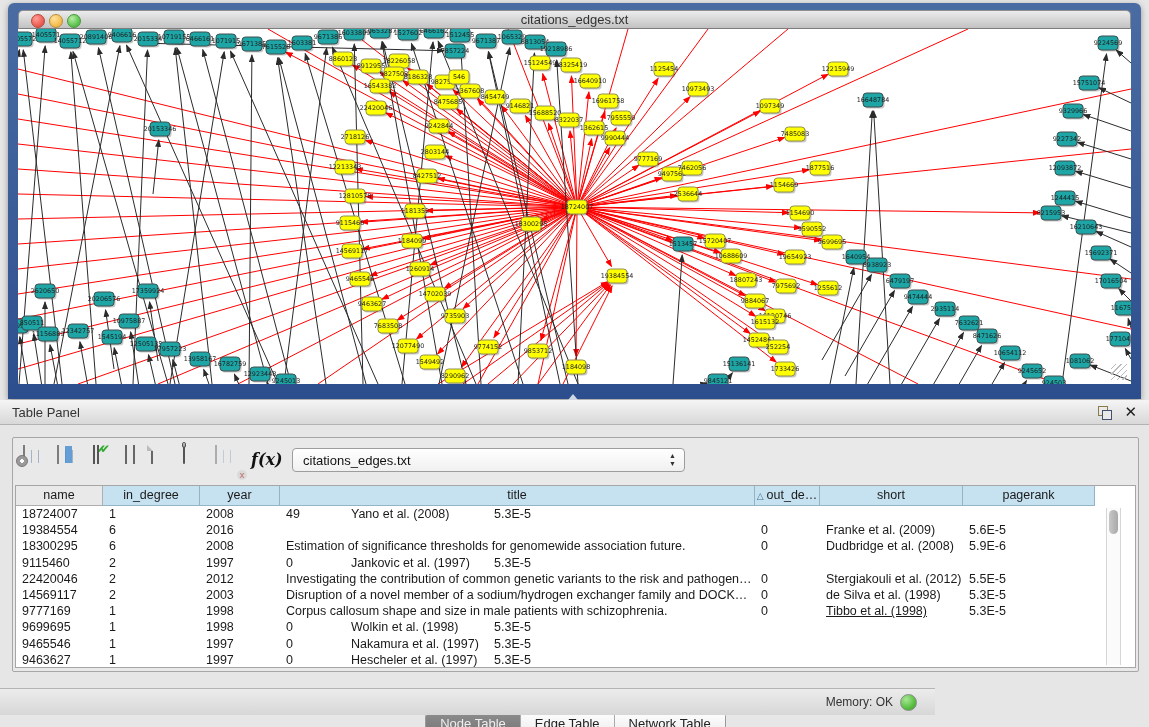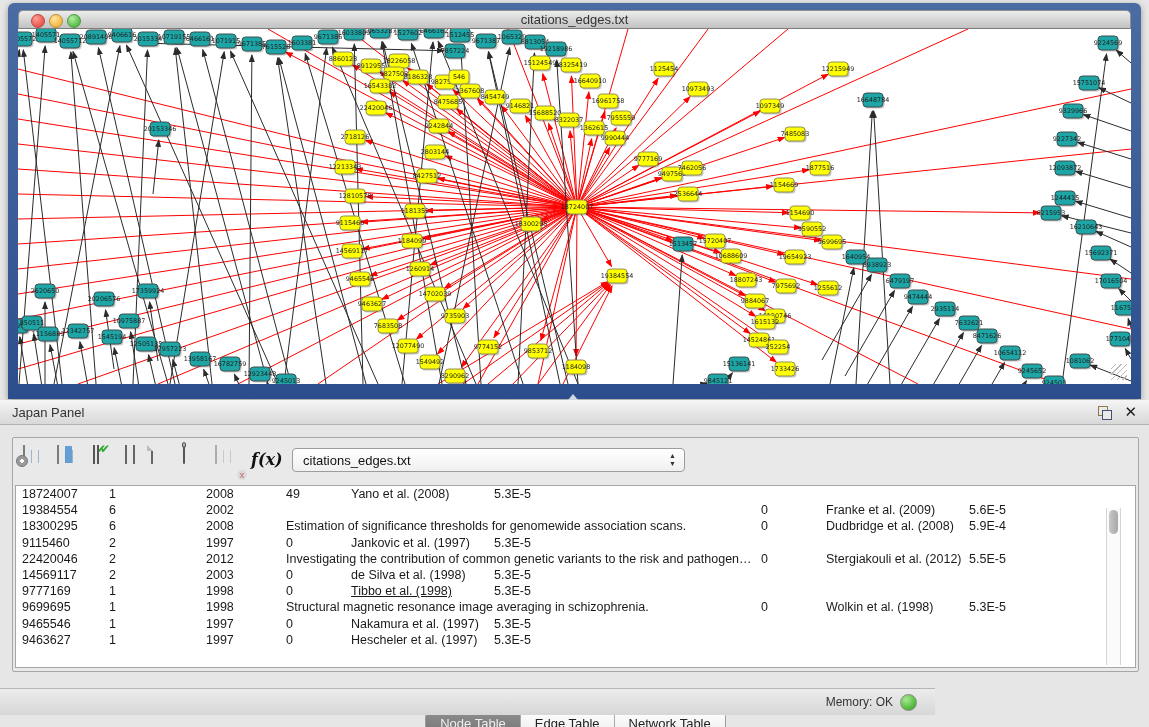--- a/index.html
+++ b/index.html
@@ -733,21 +733,21 @@
         <rect x="800" y="252" width="20" height="14" rx="3.5" fill="#ffff00" stroke="#8f8f52" stroke-width="1"></rect>
         <text x="810" y="261.2" text-anchor="middle" font-size="6.4" fill="#1e1e1e">1255612</text>
       </svg>
     <div class="abs grip"></div>
   </div>
 </div>
 <div class="abs split-arrow"></div>
 
 <div class="abs table-panel">
   <div class="abs panel-header">
-    <span class="abs ph-title">Japan Panel</span>
+    <span class="abs ph-title">Table Panel</span>
     <span class="abs float-icon">
       <span class="abs sq1"></span>
         <span class="abs sq2"></span>
     </span>
     <span class="abs close-x">✕</span>
   </div>
 
   <div class="abs inner-box">
     <div class="abs toolbar">
       <span class="abs tbtn" style="left:4px">
@@ -775,46 +775,55 @@
       <span class="abs tbtn fx-ic" style="left:232px;top:6px">
         <span>f(x)</span>
       </span>
       <div class="abs combo">
         <span class="abs val">citations_edges.txt</span>
         <span class="abs arrows">▲<br>▼</span>
       </div>
     </div>
 
     <div class="abs tbl">
+      <div class="thead">
+          <div class="th gray" style="width: 87px;">name</div>
+          <div class="th" style="width: 97px;">in_degree</div>
+          <div class="th" style="width: 80px;">year</div>
+          <div class="th" style="width: 475px;">title</div>
+          <div class="th" style="width: 65px;"><span class="sort">△</span>out_de…</div>
+          <div class="th" style="width: 143px;">short</div>
+          <div class="th" style="width: 132px;">pagerank</div>
+        </div>
       <div class="tbody">
           <div class="trow">
             <div class="td" style="width: 87px;">18724007</div>
             <div class="td" style="width: 97px;">1</div>
             <div class="td" style="width: 80px;">2008</div>
             <div class="td" style="width: 65px;">49</div>
             <div class="td" style="width: 143px;">Yano et al. (2008)</div>
             <div class="td" style="width: 132px;">5.3E-5</div>
           </div>
           <div class="trow">
             <div class="td" style="width: 87px;">19384554</div>
             <div class="td" style="width: 97px;">6</div>
-            <div class="td" style="width: 80px;">2002</div>
+            <div class="td" style="width: 80px;">2016</div>
             <div class="td" style="width: 475px; margin-top: 43px;">Genome-wide association studies in ADHD.</div>
             <div class="td" style="width: 65px;">0</div>
             <div class="td" style="width: 143px;">Franke et al. (2009)</div>
             <div class="td" style="width: 132px;">5.6E-5</div>
           </div>
           <div class="trow">
             <div class="td" style="width: 87px;">18300295</div>
             <div class="td" style="width: 97px;">6</div>
             <div class="td" style="width: 80px;">2008</div>
-            <div class="td" style="width: 475px;">Estimation of significance thresholds for genomewide association scans.</div>
+            <div class="td" style="width: 475px;">Estimation of significance thresholds for genomewide association future.</div>
             <div class="td" style="width: 65px;">0</div>
             <div class="td" style="width: 143px;">Dudbridge et al. (2008)</div>
-            <div class="td" style="width: 132px;">5.9E-4</div>
+            <div class="td" style="width: 132px;">5.9E-6</div>
           </div>
           <div class="trow">
             <div class="td" style="width: 87px;">9115460</div>
             <div class="td" style="width: 97px;">2</div>
             <div class="td" style="width: 80px;">1997</div>
             <div class="td" style="width: 65px;">0</div>
             <div class="td" style="width: 143px;">Jankovic et al. (1997)</div>
             <div class="td" style="width: 132px;">5.3E-5</div>
           </div>
           <div class="trow">
@@ -823,37 +832,38 @@
             <div class="td" style="width: 80px;">2012</div>
             <div class="td" style="width: 475px;">Investigating the contribution of common genetic variants to the risk and pathogen…</div>
             <div class="td" style="width: 65px;">0</div>
             <div class="td" style="width: 143px;">Stergiakouli et al. (2012)</div>
             <div class="td" style="width: 132px;">5.5E-5</div>
           </div>
           <div class="trow">
             <div class="td" style="width: 87px;">14569117</div>
             <div class="td" style="width: 97px;">2</div>
             <div class="td" style="width: 80px;">2003</div>
+            <div class="td" style="width: 475px;">Disruption of a novel member of a sodium/hydrogen exchanger family and DOCK…</div>
             <div class="td" style="width: 65px;">0</div>
             <div class="td" style="width: 143px;">de Silva et al. (1998)</div>
             <div class="td" style="width: 132px;">5.3E-5</div>
           </div>
           <div class="trow">
             <div class="td" style="width: 87px;">9777169</div>
             <div class="td" style="width: 97px;">1</div>
             <div class="td" style="width: 80px;">1998</div>
+            <div class="td" style="width: 475px;">Corpus callosum shape and size in male patients with schizophrenia.</div>
             <div class="td" style="width: 65px;">0</div>
             <div class="td" style="width: 143px; text-decoration: underline;">Tibbo et al. (1998)</div>
             <div class="td" style="width: 132px;">5.3E-5</div>
           </div>
           <div class="trow">
             <div class="td" style="width: 87px;">9699695</div>
             <div class="td" style="width: 97px;">1</div>
             <div class="td" style="width: 80px;">1998</div>
-            <div class="td" style="width: 475px;">Structural magnetic resonance image averaging in schizophrenia.</div>
             <div class="td" style="width: 65px;">0</div>
             <div class="td" style="width: 143px;">Wolkin et al. (1998)</div>
             <div class="td" style="width: 132px;">5.3E-5</div>
           </div>
           <div class="trow">
             <div class="td" style="width: 87px;">9465546</div>
             <div class="td" style="width: 97px;">1</div>
             <div class="td" style="width: 80px;">1997</div>
             <div class="td" style="width: 65px;">0</div>
             <div class="td" style="width: 143px;">Nakamura et al. (1997)</div>

